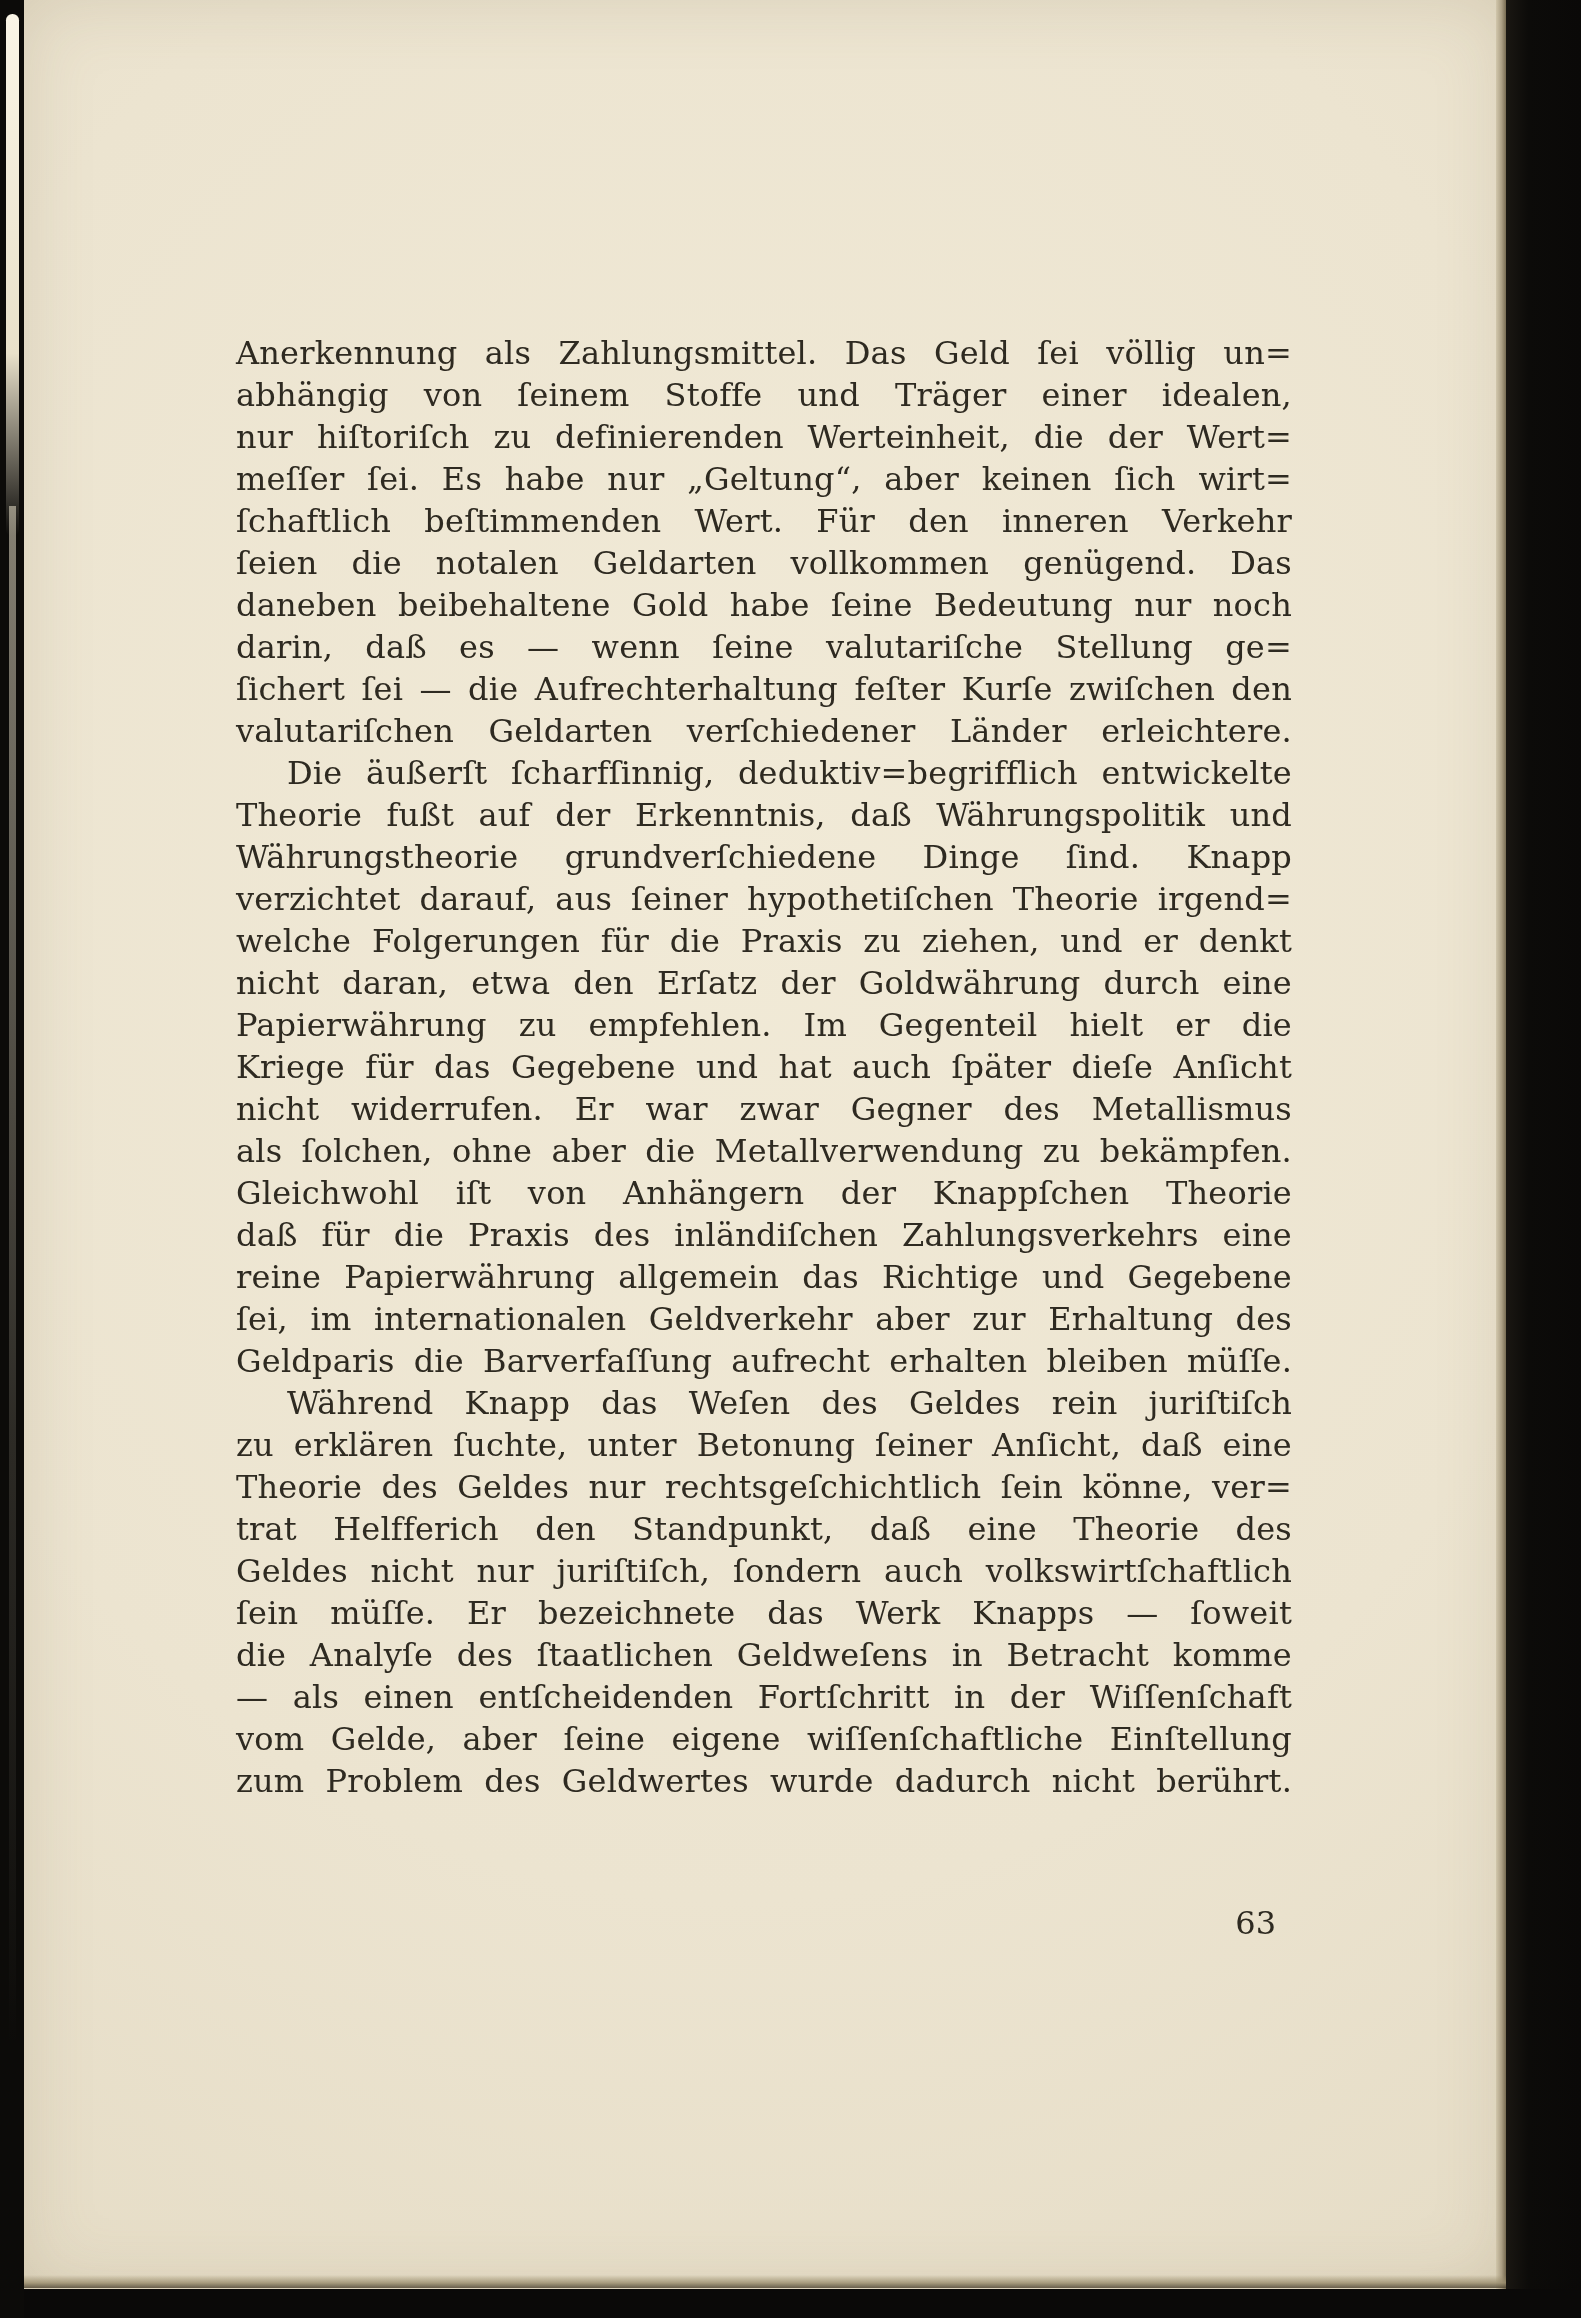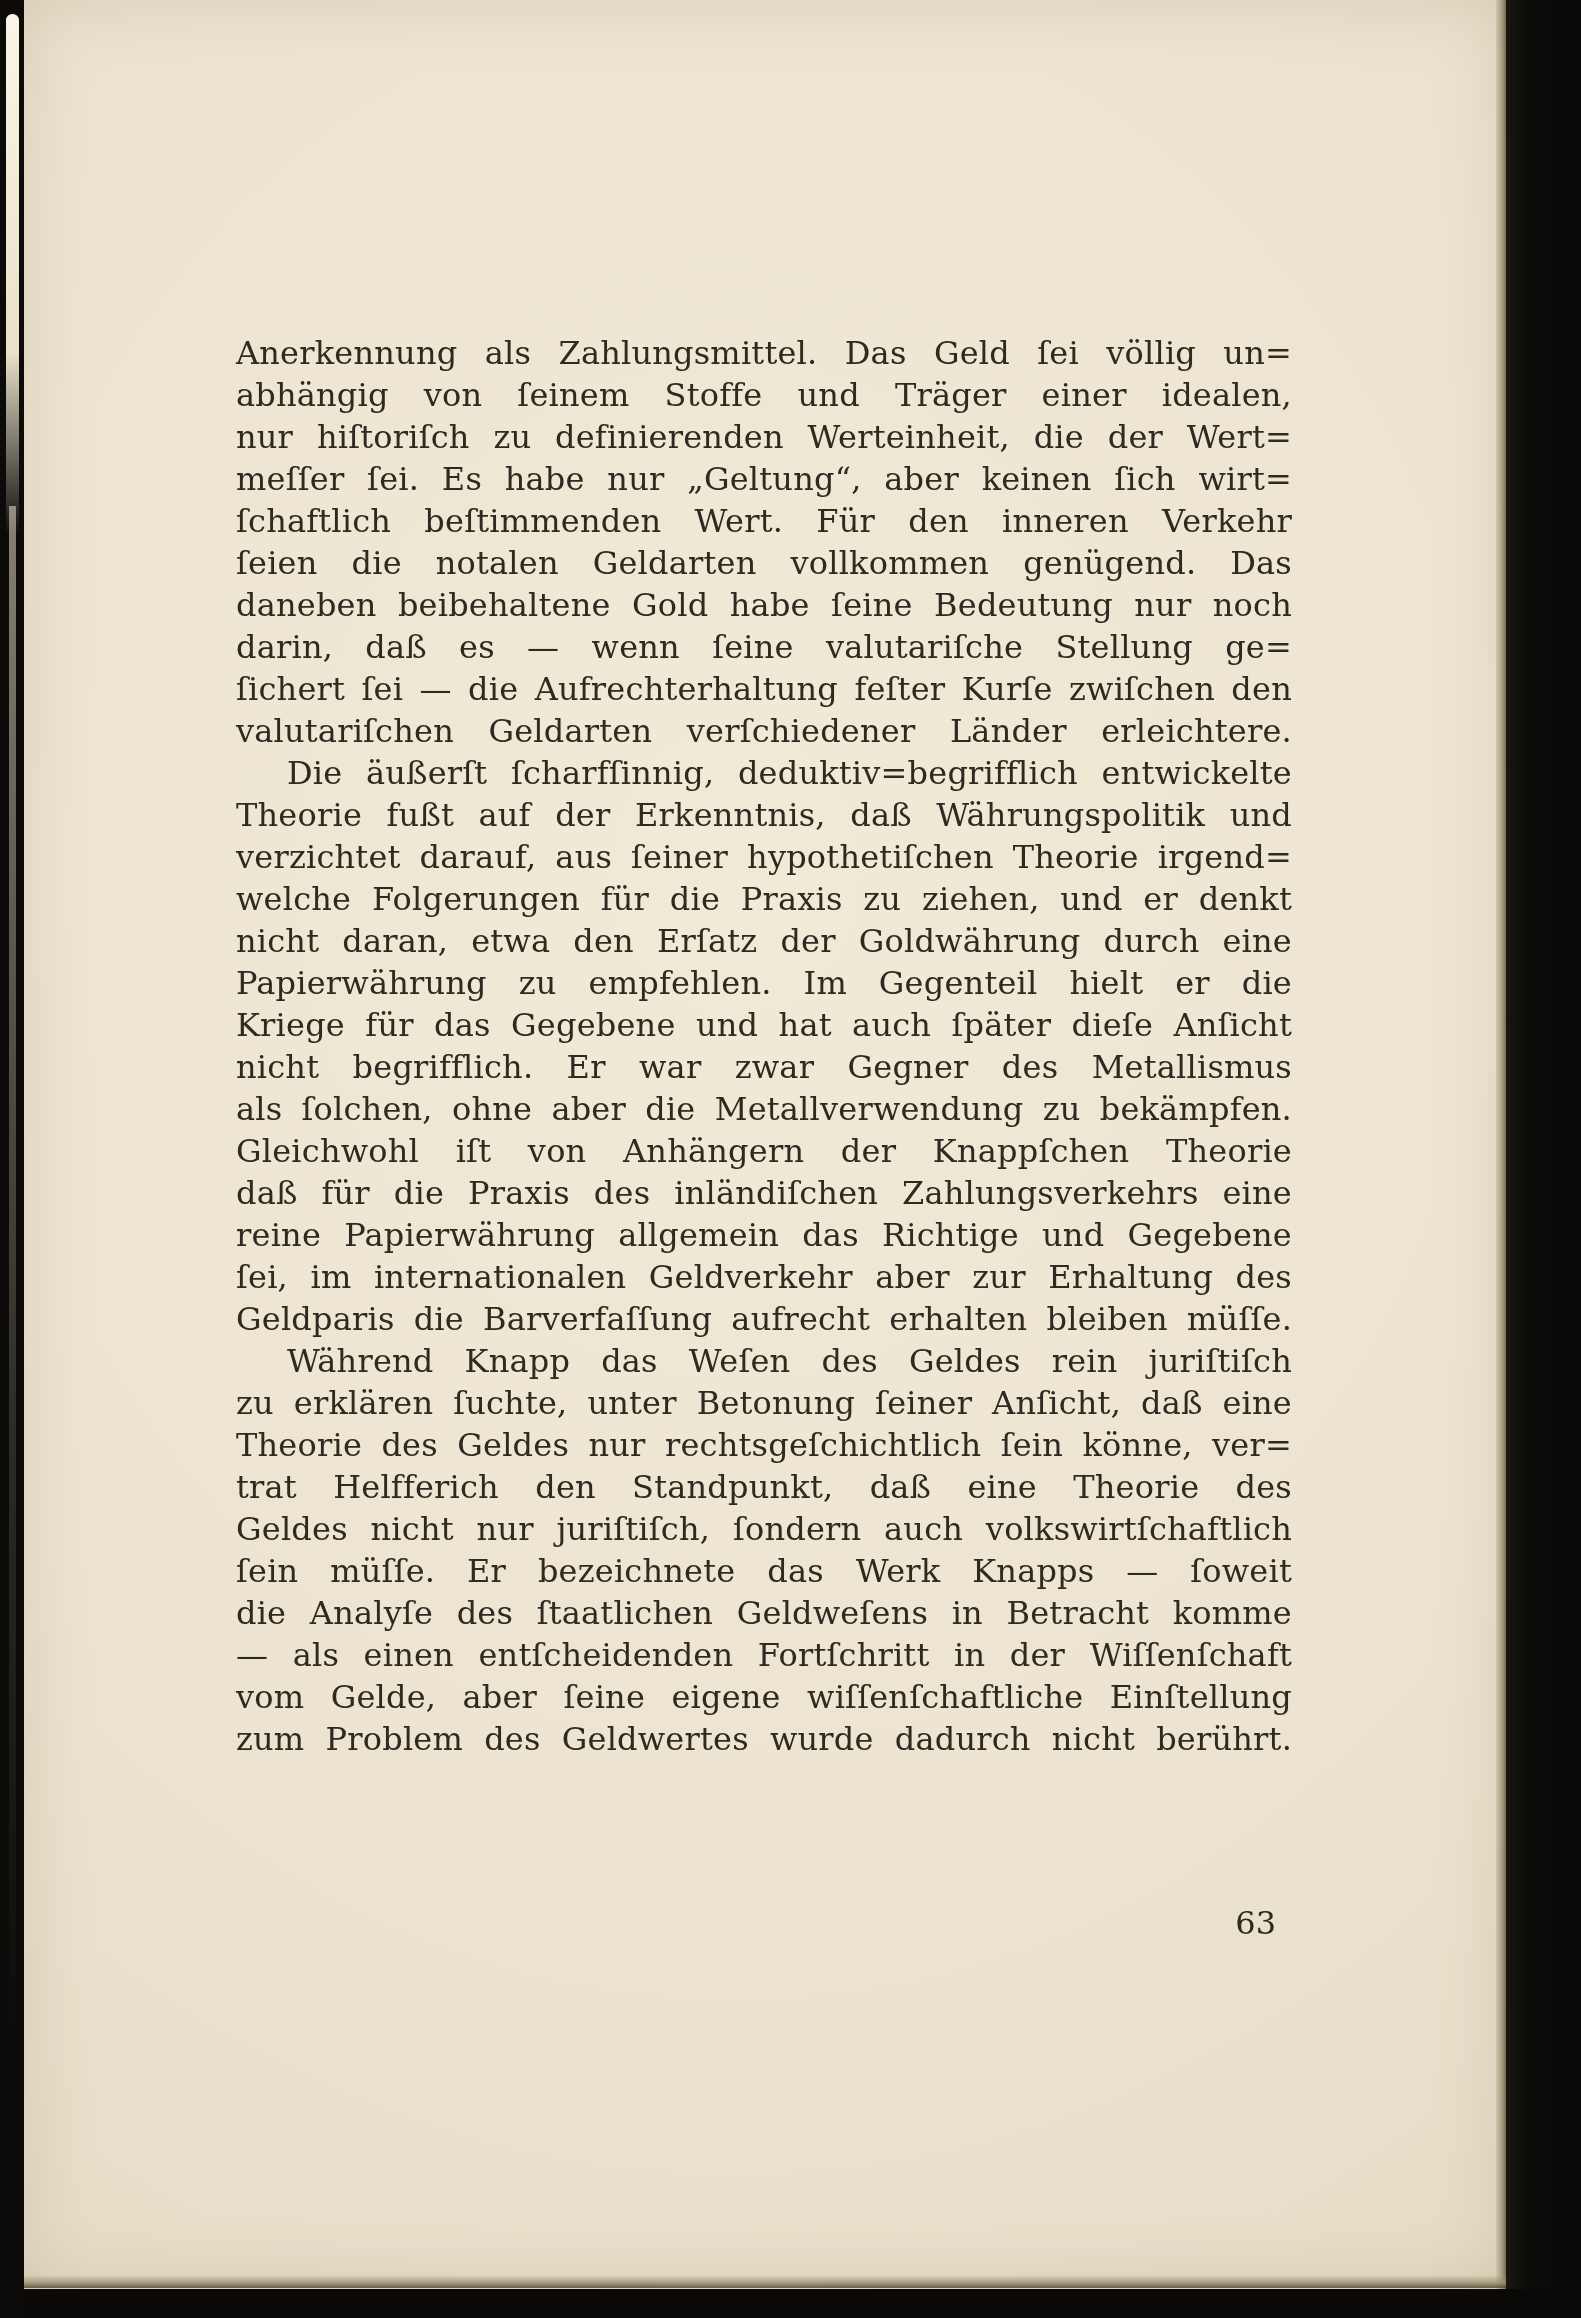--- a/index.html
+++ b/index.html
@@ -104,26 +104,27 @@
         <div class="line">ſeien die notalen Geldarten vollkommen genügend. Das</div>
         <div class="line">daneben beibehaltene Gold habe ſeine Bedeutung nur noch</div>
         <div class="line">darin, daß es — wenn ſeine valutariſche Stellung ge=</div>
         <div class="line">ſichert ſei — die Aufrechterhaltung feſter Kurſe zwiſchen den</div>
         <div class="line">valutariſchen Geldarten verſchiedener Länder erleichtere.</div>
       </div>
 
       <div class="para">
         <div class="line indent">Die äußerſt ſcharfſinnig, deduktiv=begrifflich entwickelte</div>
         <div class="line">Theorie fußt auf der Erkenntnis, daß Währungspolitik und</div>
+        <div class="line">Währungstheorie grundverſchiedene Dinge ſind. Knapp</div>
         <div class="line">verzichtet darauf, aus ſeiner hypothetiſchen Theorie irgend=</div>
         <div class="line">welche Folgerungen für die Praxis zu ziehen, und er denkt</div>
         <div class="line">nicht daran, etwa den Erſatz der Goldwährung durch eine</div>
         <div class="line">Papierwährung zu empfehlen. Im Gegenteil hielt er die</div>
         <div class="line">Kriege für das Gegebene und hat auch ſpäter dieſe Anſicht</div>
-        <div class="line">nicht begrifflich. Er war zwar Gegner des Metallismus</div>
+        <div class="line">nicht widerrufen. Er war zwar Gegner des Metallismus</div>
         <div class="line">als ſolchen, ohne aber die Metallverwendung zu bekämpfen.</div>
         <div class="line">Gleichwohl iſt von Anhängern der Knappſchen Theorie</div>
         <div class="line">daß für die Praxis des inländiſchen Zahlungsverkehrs eine</div>
         <div class="line">reine Papierwährung allgemein das Richtige und Gegebene</div>
         <div class="line">ſei, im internationalen Geldverkehr aber zur Erhaltung des</div>
         <div class="line">Geldparis die Barverfaſſung aufrecht erhalten bleiben müſſe.</div>
       </div>
 
       <div class="para">
         <div class="line indent">Während Knapp das Weſen des Geldes rein juriſtiſch</div>

